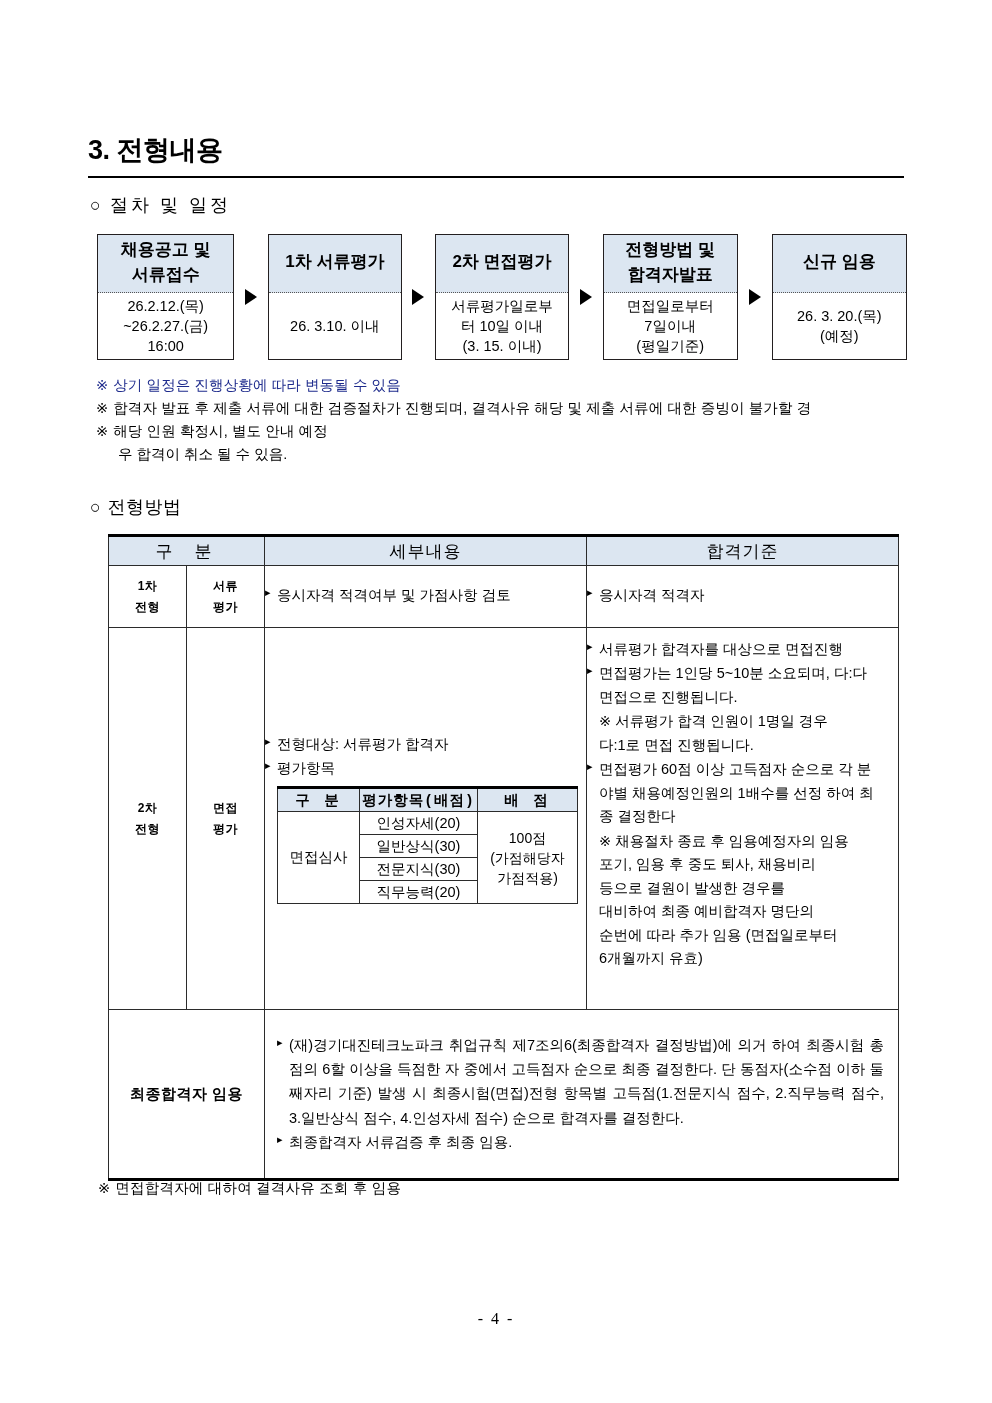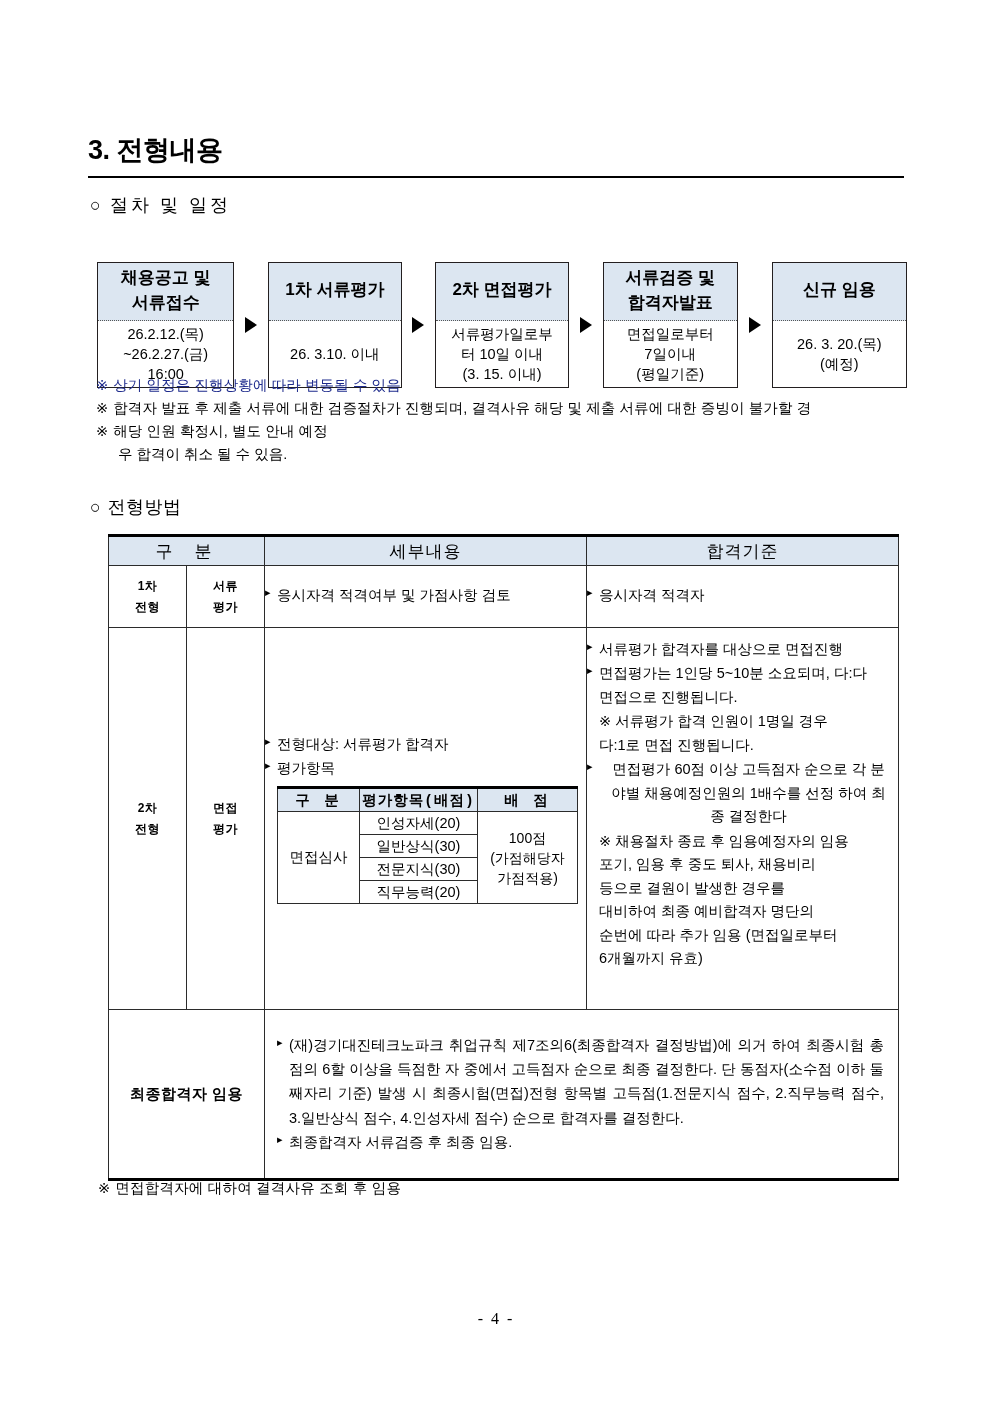--- a/index.html
+++ b/index.html
@@ -51,21 +51,20 @@
   #h-schedule { left: 90px; top: 193px; letter-spacing: 3px; }
   #h-method   { left: 90px; top: 495px; }
 
   
   .flow {
     position: absolute;
     left: 97px;
     top: 234px;
     width: 810px;
     height: 149px;
-    margin-top: 28px;
   }
   .flow-row {
     display: flex;
     align-items: stretch;
     height: 126px;
   }
   .fbox {
     border: 1px solid #231f20;
     box-sizing: border-box;
     display: flex;
@@ -300,21 +299,21 @@
 (3. 15. 이내)</div>
       </div>
 
       <div class="arrow">
         <svg width="16" height="18" viewBox="0 0 16 18" aria-hidden="true">
             <polygon points="2,1 14,9 2,17" fill="#000"></polygon>
           </svg>
       </div>
 
       <div class="fbox h2 fw-w4">
-        <div class="fb-head">서류검증 및
+        <div class="fb-head">전형방법 및
 합격자발표</div>
         <div class="fb-body">면접일로부터
 7일이내
 (평일기준)</div>
       </div>
 
       <div class="arrow">
         <svg width="16" height="18" viewBox="0 0 16 18" aria-hidden="true">
             <polygon points="2,1 14,9 2,17" fill="#000"></polygon>
           </svg>
@@ -417,21 +416,21 @@
             </tbody>
           </table>
         </td>
         <td class="cell" style="vertical-align:top; padding-top:10px;">
           <ul class="bl">
             <li>서류평가 합격자를 대상으로 면접진행</li>
             <li style="white-space:pre-line;">면접평가는 1인당 5~10분 소요되며, 다:다
 면접으로 진행됩니다.</li>
             <li class="nomark" style="white-space:pre-line;">※ 서류평가 합격 인원이 1명일 경우
   다:1로 면접 진행됩니다.</li>
-            <li style="white-space:pre-line;text-align:center;">면접평가 60점 이상 고득점자 순으로 각 분
+            <li style="white-space:pre-line;">면접평가 60점 이상 고득점자 순으로 각 분
 야별 채용예정인원의 1배수를 선정 하여 최
 종 결정한다</li>
             <li class="nomark" style="white-space:pre-line;">※ 채용절차 종료 후 임용예정자의 임용
 포기, 임용 후 중도 퇴사, 채용비리
 등으로 결원이 발생한 경우를
 대비하여 최종 예비합격자 명단의
 순번에 따라 추가 임용 (면접일로부터
 6개월까지 유효)</li>
           </ul>
         </td>

